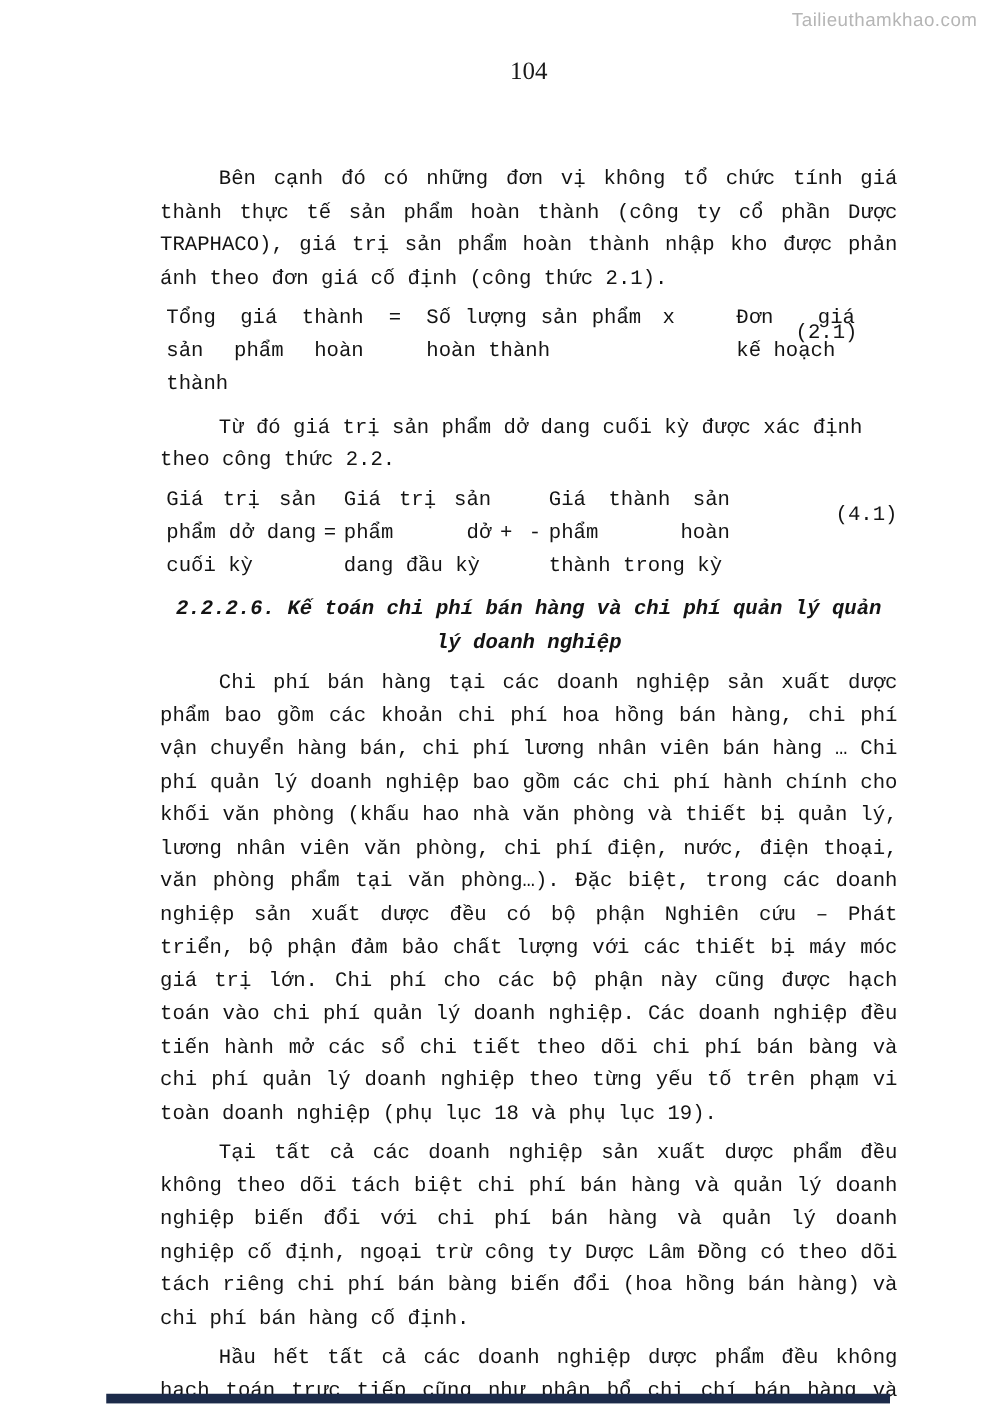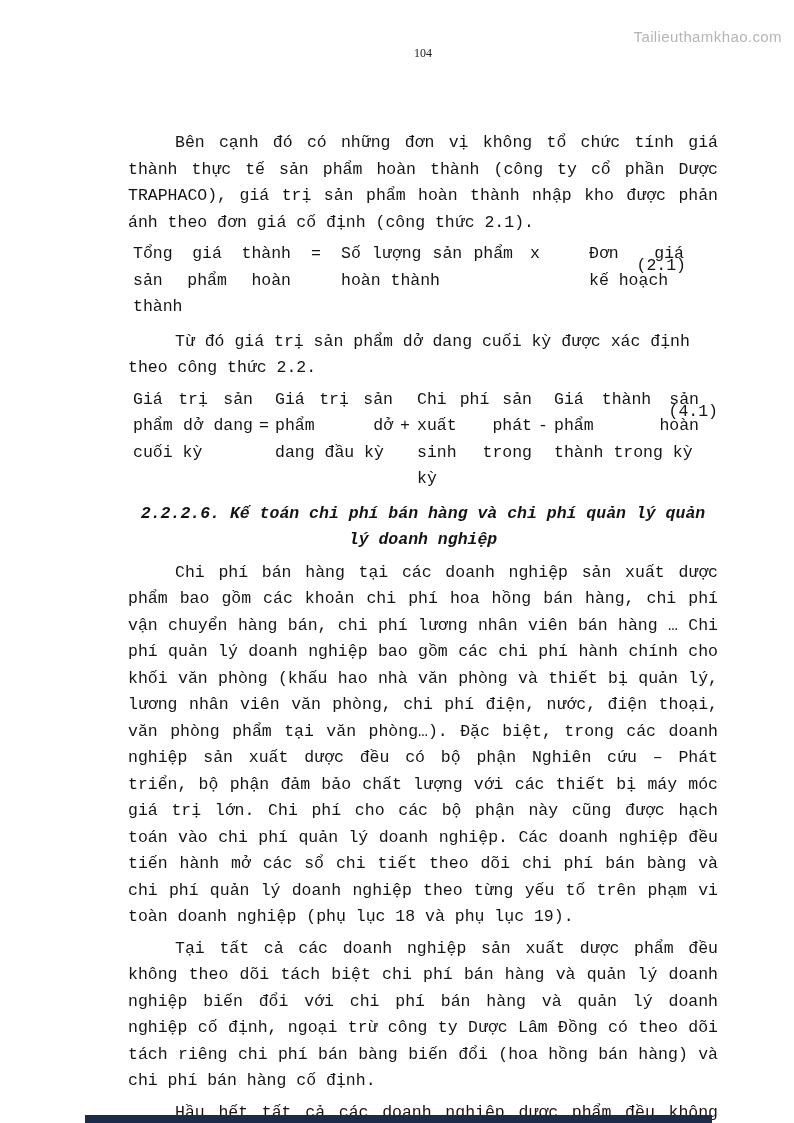--- a/index.html
+++ b/index.html
@@ -7,21 +7,21 @@
     position:relative; width:794px; height:1123px; background:#ffffff;
     font-family:"Liberation Serif", serif; color:#141414; overflow:hidden;
   }
   .watermark {
     position:absolute; top:8px; right:12px;
     font-family:"Liberation Sans", sans-serif; font-size:15px;
     color:#b5b5b5; letter-spacing:0.4px;
   }
   .page-number {
     position:absolute; top:46px; left:128px; width:590px;
-    text-align:center; font-size:12px; color:#1a1a1a;
+    text-align:center; font-size:20px; color:#1a1a1a;
   }
   .content {
     position:absolute; top:130px; left:128px; width:590px;
     font-size:16.5px; line-height:26.5px; text-align:justify;font-family:Liberation Mono, monospace;
   }
   p.body { margin:0 0 5px 0; text-indent:47px; }
   p.single { margin:0 0 5px 0; text-indent:47px; text-align:left; }
   .heading {
     margin:7px 0 6px 0; font-size:16.5px; font-weight:bold; font-style:italic;
     text-align:center; line-height:26.5px;
@@ -51,21 +51,21 @@
   .f22 .f-num { right:0; }
   .footer-bar {
     position:absolute; left:85px; bottom:0; width:627px; height:8px;
   }
 </style>
 </head>
 <body>
 
 <div class="page">
 
-  <div class="watermark" style="color: rgb(181, 181, 181); margin-top: 20px;">Tailieuthamkhao.com</div>
+  <div class="watermark" style="color: rgb(181, 181, 181);">Tailieuthamkhao.com</div>
 
   <div class="page-number">104</div>
 
   <div class="content">
 
     <p class="body">Bên cạnh đó có những đơn vị không tổ chức tính giá thành thực tế sản phẩm hoàn thành (công ty cổ phần Dược TRAPHACO), giá trị sản phẩm hoàn thành nhập kho được phản ánh theo đơn giá cố định (công thức 2.1).</p>
 
     <div class="formula f21">
       <div class="f-term t1">Tổng giá thành sản phẩm hoàn thành</div>
       <div class="f-op o1">=</div>
@@ -75,21 +75,20 @@
       <div class="f-num">(2.1)</div>
     </div>
 
     <p class="single">Từ đó giá trị sản phẩm dở dang cuối kỳ được xác định theo công thức 2.2.</p>
 
     <div class="formula f22">
       <div class="f-term t1">Giá trị sản phẩm dở dang cuối kỳ</div>
       <div class="f-op o1">=</div>
       <div class="f-term t2">Giá trị sản phẩm dở dang đầu kỳ</div>
       <div class="f-op o2">+</div>
-      <div class="f-term t3">Chi phí sản xuất phát sinh trong kỳ</div>
       <div class="f-op o3">-</div>
       <div class="f-term t4">Giá thành sản phẩm hoàn thành trong kỳ</div>
       <div class="f-num">(4.1)</div>
     </div>
 
     <div class="heading">2.2.2.6. Kế toán chi phí bán hàng và chi phí quản lý quản lý doanh nghiệp</div>
 
     <p class="body">Chi phí bán hàng tại các doanh nghiệp sản xuất dược phẩm bao gồm các khoản chi phí hoa hồng bán hàng, chi phí vận chuyển hàng bán, chi phí lương nhân viên bán hàng … Chi phí quản lý doanh nghiệp bao gồm các chi phí hành chính cho khối văn phòng (khấu hao nhà văn phòng và thiết bị quản lý, lương nhân viên văn phòng, chi phí điện, nước, điện thoại, văn phòng phẩm tại văn phòng…). Đặc biệt, trong các doanh nghiệp sản xuất dược đều có bộ phận Nghiên cứu – Phát triển, bộ phận đảm bảo chất lượng với các thiết bị máy móc giá trị lớn. Chi phí cho các bộ phận này cũng được hạch toán vào chi phí quản lý doanh nghiệp. Các doanh nghiệp đều tiến hành mở các sổ chi tiết theo dõi chi phí bán bàng và chi phí quản lý doanh nghiệp theo từng yếu tố trên phạm vi toàn doanh nghiệp (phụ lục 18 và phụ lục 19).</p>
 
     <p class="body">Tại tất cả các doanh nghiệp sản xuất dược phẩm đều không theo dõi tách biệt chi phí bán hàng và quản lý doanh nghiệp biến đổi với chi phí bán hàng và quản lý doanh nghiệp cố định, ngoại trừ công ty Dược Lâm Đồng có theo dõi tách riêng chi phí bán bàng biến đổi (hoa hồng bán hàng) và chi phí bán hàng cố định.</p>

